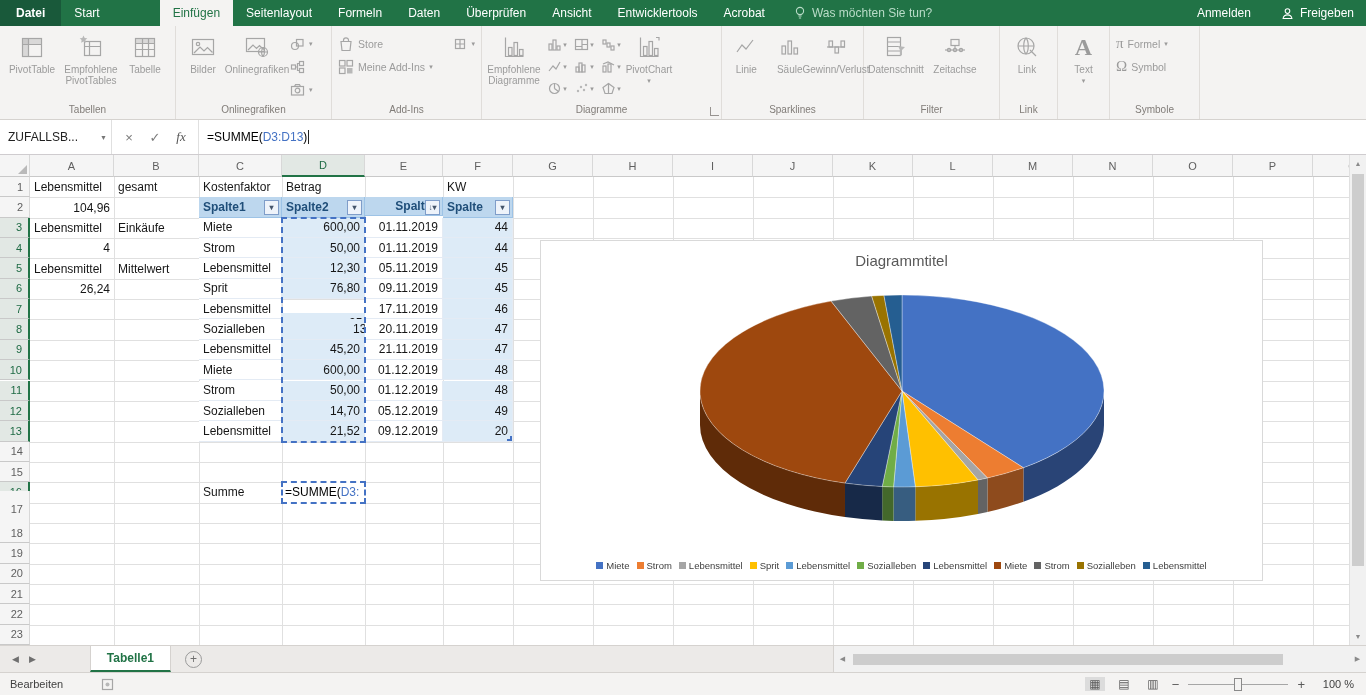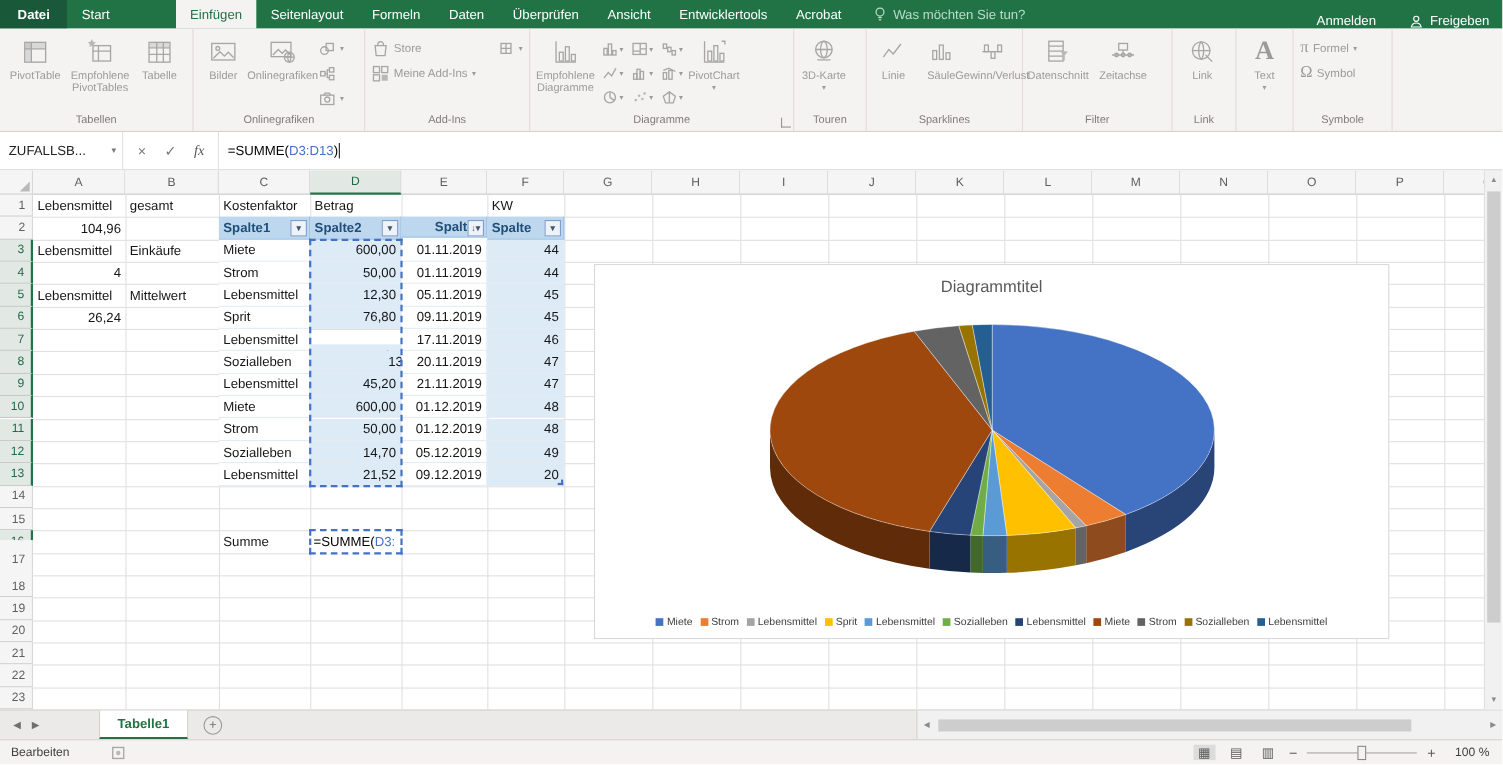--- a/index.html
+++ b/index.html
@@ -5,21 +5,21 @@
 *{margin:0;padding:0;box-sizing:border-box;font-family:"Liberation Sans",sans-serif;}
 html,body{width:1366px;height:695px;overflow:hidden;background:#fff;}
 #root{position:relative;width:1366px;height:695px;overflow:hidden;background:#fff;}
 
 
 .titlebar{position:absolute;left:0;top:0;width:100%;height:26px;background:#217346;display:flex;align-items:stretch;color:#fff;font-size:12px;}
 .file-tab{background:#19593a;padding:0 16px;display:flex;align-items:center;font-size:12px;font-weight:bold;}
 .rtab{padding:0 13px;display:flex;align-items:center;white-space:nowrap;}
 .rtab.active{background:#f4f3f2;color:#217346;margin-left:47px;}
 .tellme{display:flex;align-items:center;gap:6px;margin-left:16px;color:#b9dcc8;white-space:nowrap;}
-.tb-right{margin-left:auto;display:flex;align-items:flex-end;gap:4px;}
+.tb-right{margin-left:auto;display:flex;align-items:center;gap:4px;}
 .signin{padding:0 14px;display:flex;align-items:center;}
 .share{padding:0 12px;display:flex;align-items:center;gap:6px;}
 
 
 .ribbon{position:absolute;left:0;top:26px;width:100%;height:94px;background:#f4f3f2;border-bottom:1px solid #d5d2cf;display:flex;align-items:stretch;}
 .rgroup{position:relative;border-right:1px solid #e0ddda;display:flex;flex-direction:column;flex:0 0 auto;}
 .gitems{flex:1;display:flex;align-items:flex-start;padding:3px 3px 0 3px;gap:1px;}
 .glabel{height:16px;font-size:10px;color:#807c78;text-align:center;line-height:14px;white-space:nowrap;overflow:hidden;}
 .bigbtn{width:58px;height:72px;display:flex;flex-direction:column;align-items:center;padding-top:3px;color:#9b9b9b;font-size:10px;text-align:center;line-height:11px;}
 .bigbtn.nar{width:48px;}
@@ -355,36 +355,20 @@
               </svg>
             </span>
           <span class="blabel">PivotChart</span>
           <span class="chev">▾</span>
         </div>
       </div>
       <div class="glabel">Diagramme</div>
       <span class="launcher"></span>
     </div>
 
-    <div class="rgroup" style="width:66px">
-      <div class="gitems">
-        <div class="bigbtn nar">
-          <span class="icon">
-              <svg class="ico" width="26" height="26" viewBox="0 0 26 26">
-                <circle cx="13" cy="11" r="7.5"></circle>
-                <ellipse cx="13" cy="11" rx="3" ry="7.5"></ellipse>
-                <path d="M5.5 11h15M7 20.5h12"></path>
-              </svg>
-            </span>
-          <span class="blabel">3D-Karte</span>
-          <span class="chev">▾</span>
-        </div>
-      </div>
-      <div class="glabel">Touren</div>
-    </div>
 
     <div class="rgroup" style="width:142px">
       <div class="gitems">
         <div class="bigbtn nar">
           <span class="icon">
               <svg class="ico" width="24" height="22" viewBox="0 0 24 22">
                 <path d="M3 16l5-7 4 4 7-9"></path>
               </svg>
             </span>
           <span class="blabel">Linie</span>

